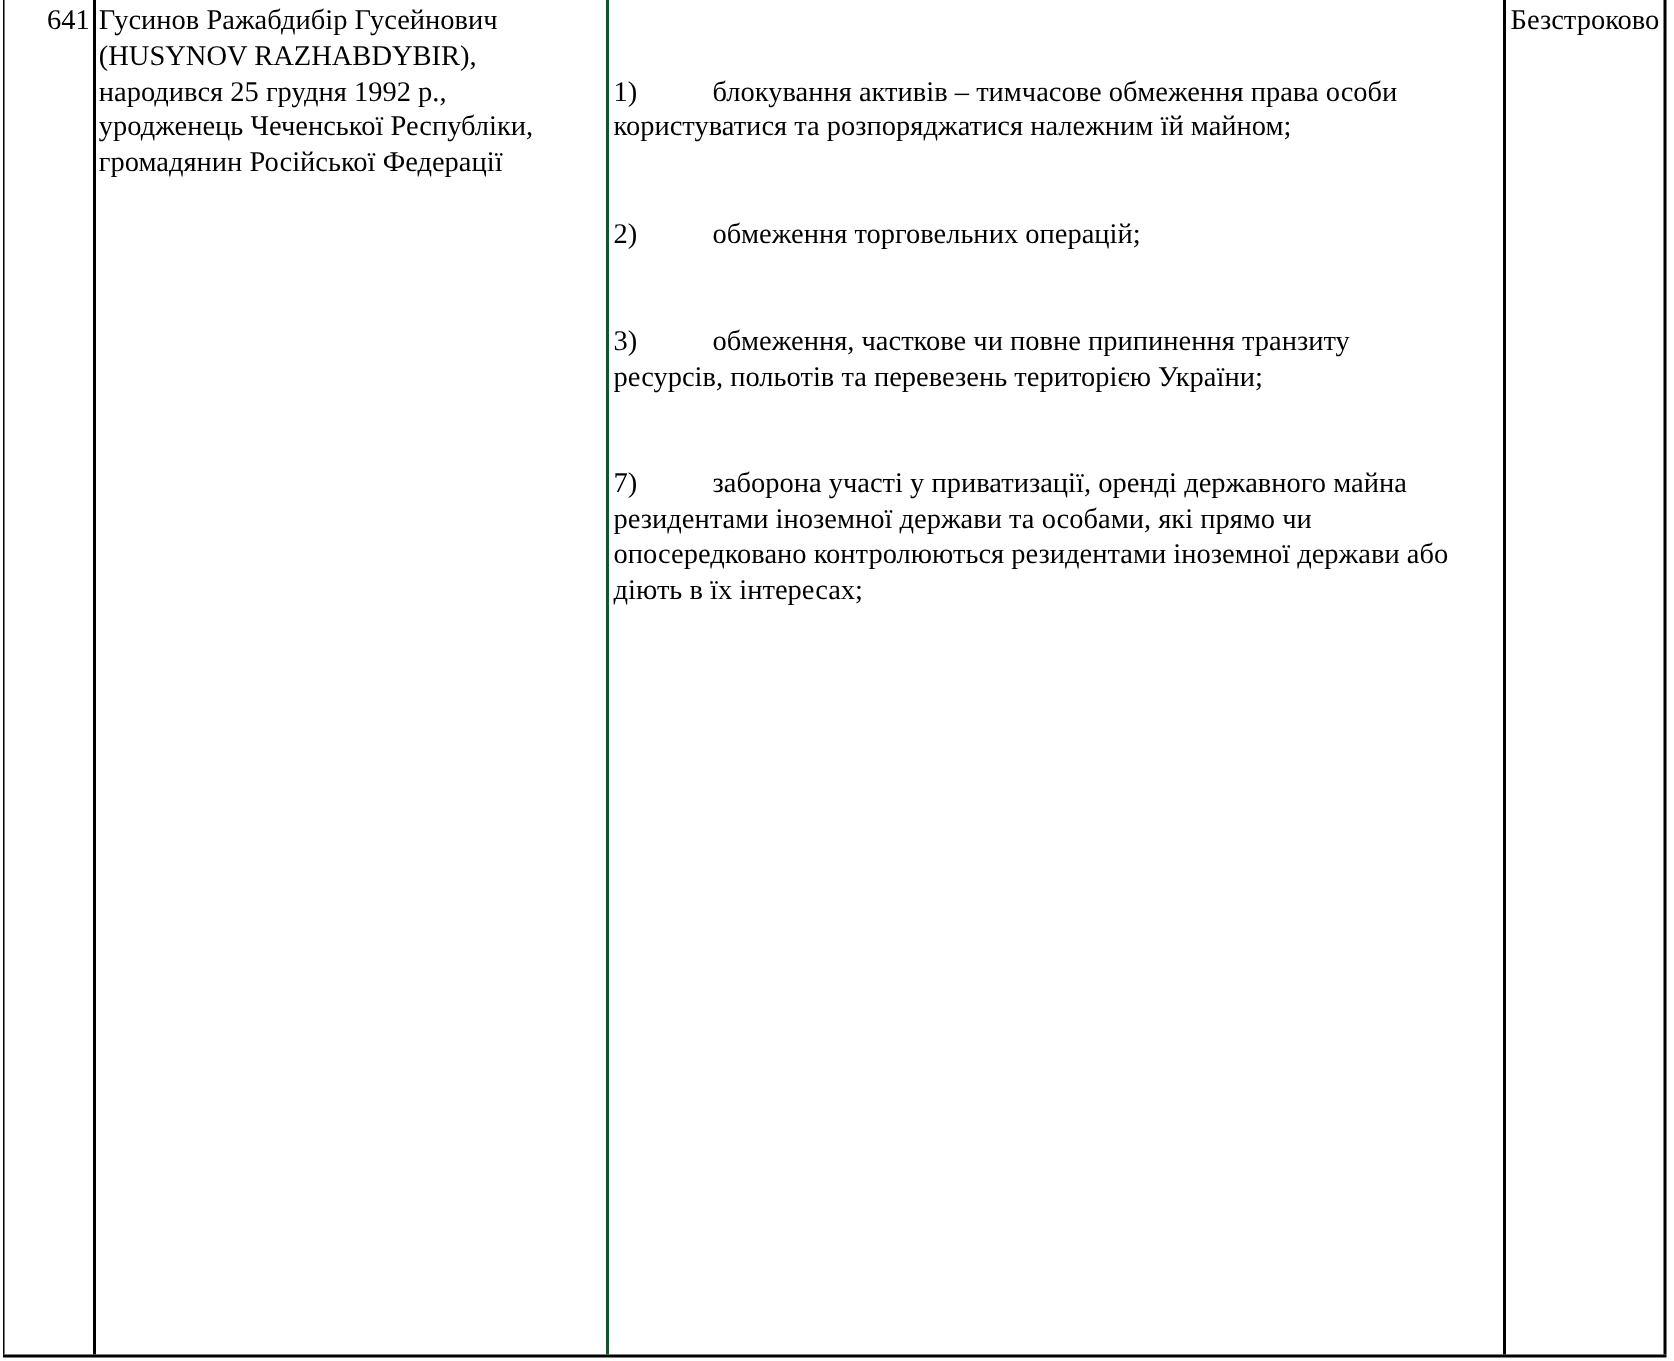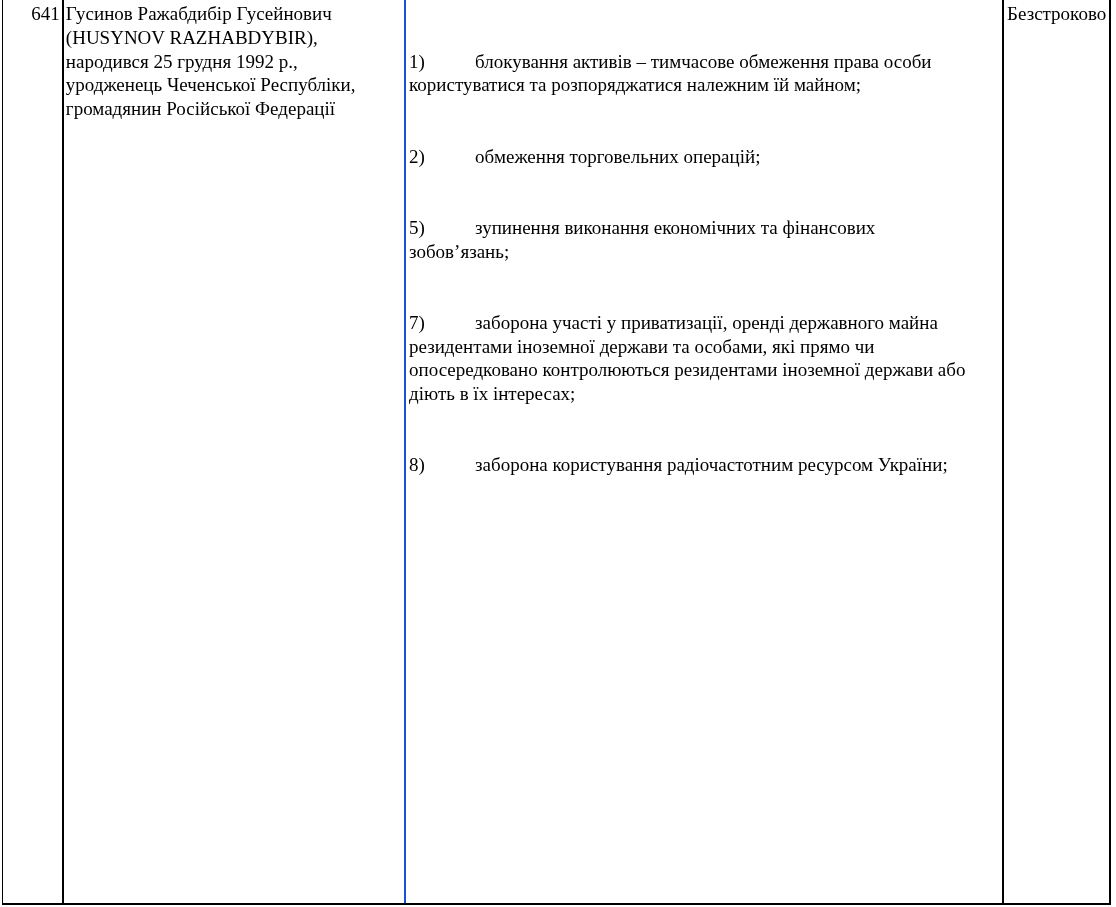--- a/index.html
+++ b/index.html
@@ -42,21 +42,21 @@
     padding-right: 2px;
   }
   .cell-person {
     width: 349px;
     border-left: 2px solid #000000;
     padding-left: 2px;
     padding-right: 2px;
   }
   .cell-sanctions {
     width: 610px;
-    border-left: 2px solid #1d4ed8;
+    border-left: 2px solid #14532d;
     padding-left: 3px;
     padding-right: 3px;
     tab-size: 66px;
     -moz-tab-size: 66px;
   }
   .cell-term {
     width: 111px;
     border-left: 2px solid #000000;
     border-right: 2px solid #000000;
     padding-left: 3px;
@@ -75,27 +75,26 @@
   <div class="cell cell-person">Гусинов Ражабдибір Гусейнович
 (HUSYNOV RAZHABDYBIR),
 народився 25 грудня 1992 р.,
 уродженець Чеченської Республіки,
 громадянин Російської Федерації</div>
 
   <div class="cell cell-sanctions">
     <div class="sanction-item">1)	блокування активів – тимчасове обмеження права особи
 користуватися та розпоряджатися належним їй майном;</div>
     <div class="sanction-item">2)	обмеження торговельних операцій;</div>
-    <div class="sanction-item">5)	зупинення виконання економічних та фінансових
-зобов’язань;</div>
+    <div class="sanction-item">3)	обмеження, часткове чи повне припинення транзиту
+ресурсів, польотів та перевезень територією України;</div>
     <div class="sanction-item">7)	заборона участі у приватизації, оренді державного майна
 резидентами іноземної держави та особами, які прямо чи
 опосередковано контролюються резидентами іноземної держави або
 діють в їх інтересах;</div>
-    <div class="sanction-item">8)	заборона користування радіочастотним ресурсом України;</div>
     
     
     
     
   </div>
 
   <div class="cell cell-term">Безстроково</div>
 
 </div>
 

